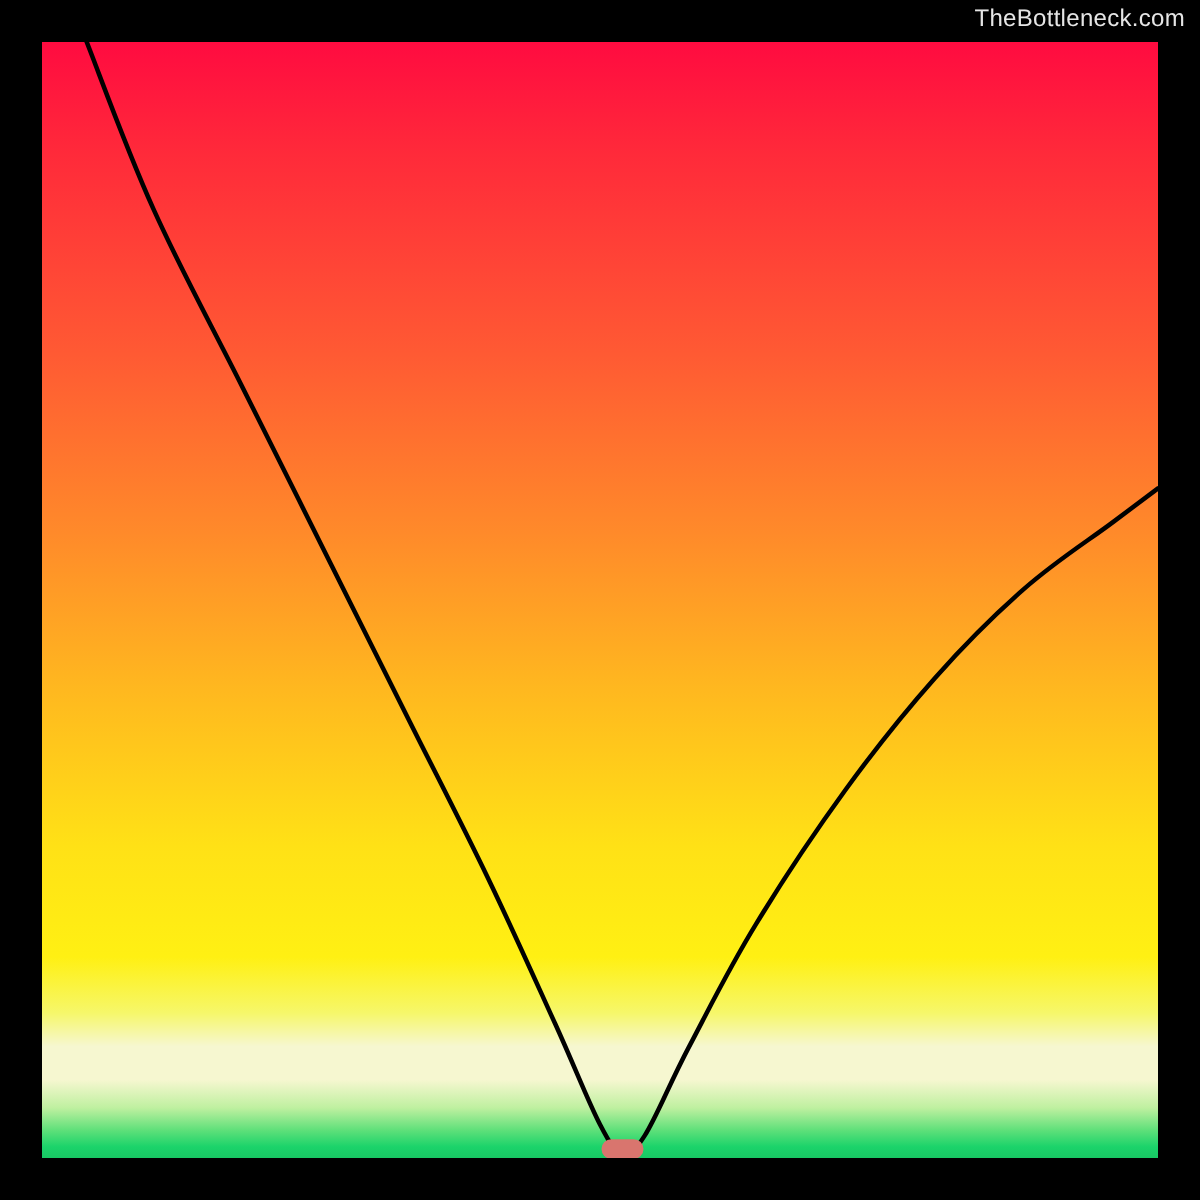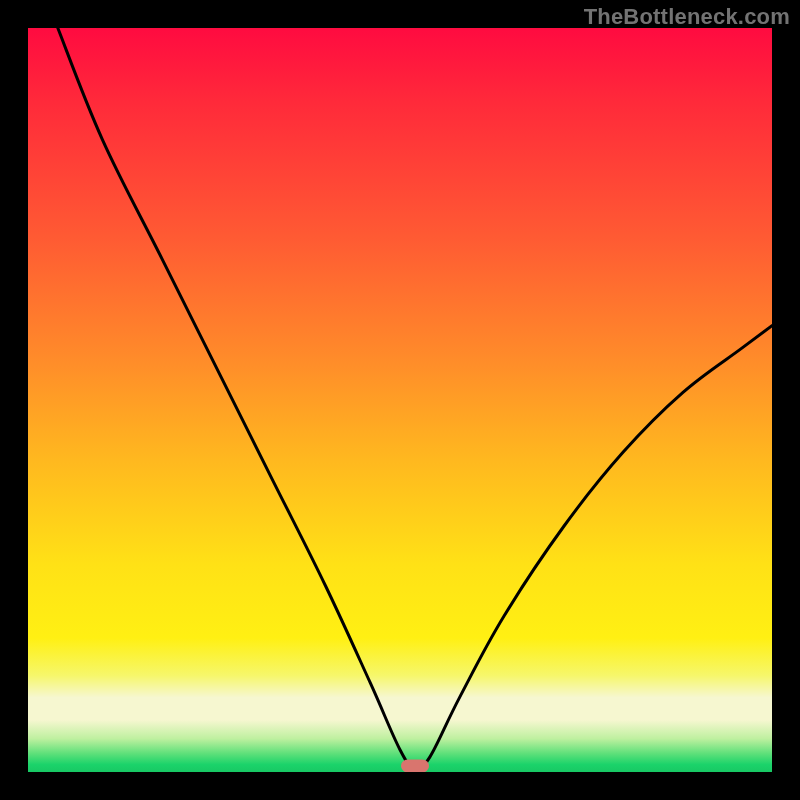--- a/index.html
+++ b/index.html
@@ -14,23 +14,23 @@
   .outer {
     position: relative;
     width: 800px;
     height: 800px;
     background: #000;
   }
   .watermark {
     position: absolute;
     top: 4px;
     right: 10px;
-    color: #737373;
-    font-size: 22px;
-    font-weight: 700;
+    color: #e5e5e5;
+    font-size: 16px;
+    font-weight: 400;
     letter-spacing: 0.2px;
     user-select: none;
   }
   .plot-area {
     position: absolute;
     left: 28px;
     top: 28px;
     width: 744px;   
     height: 744px;
     overflow: hidden;

